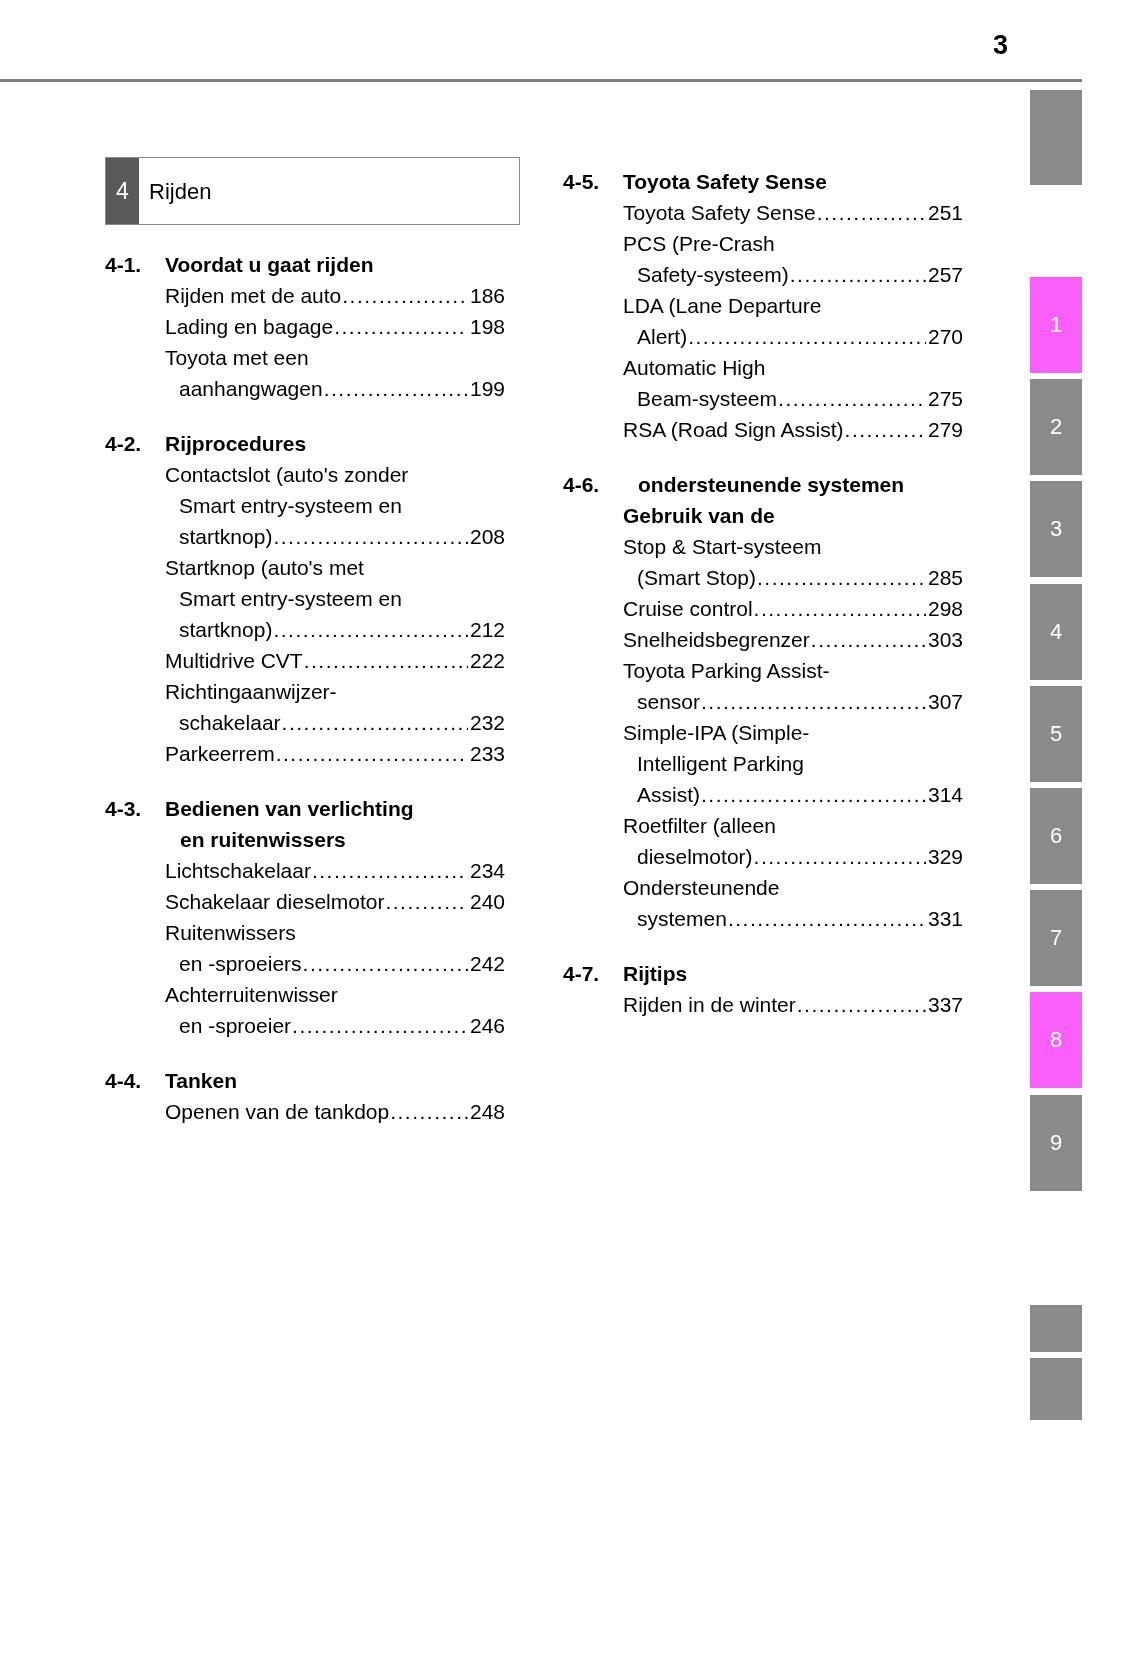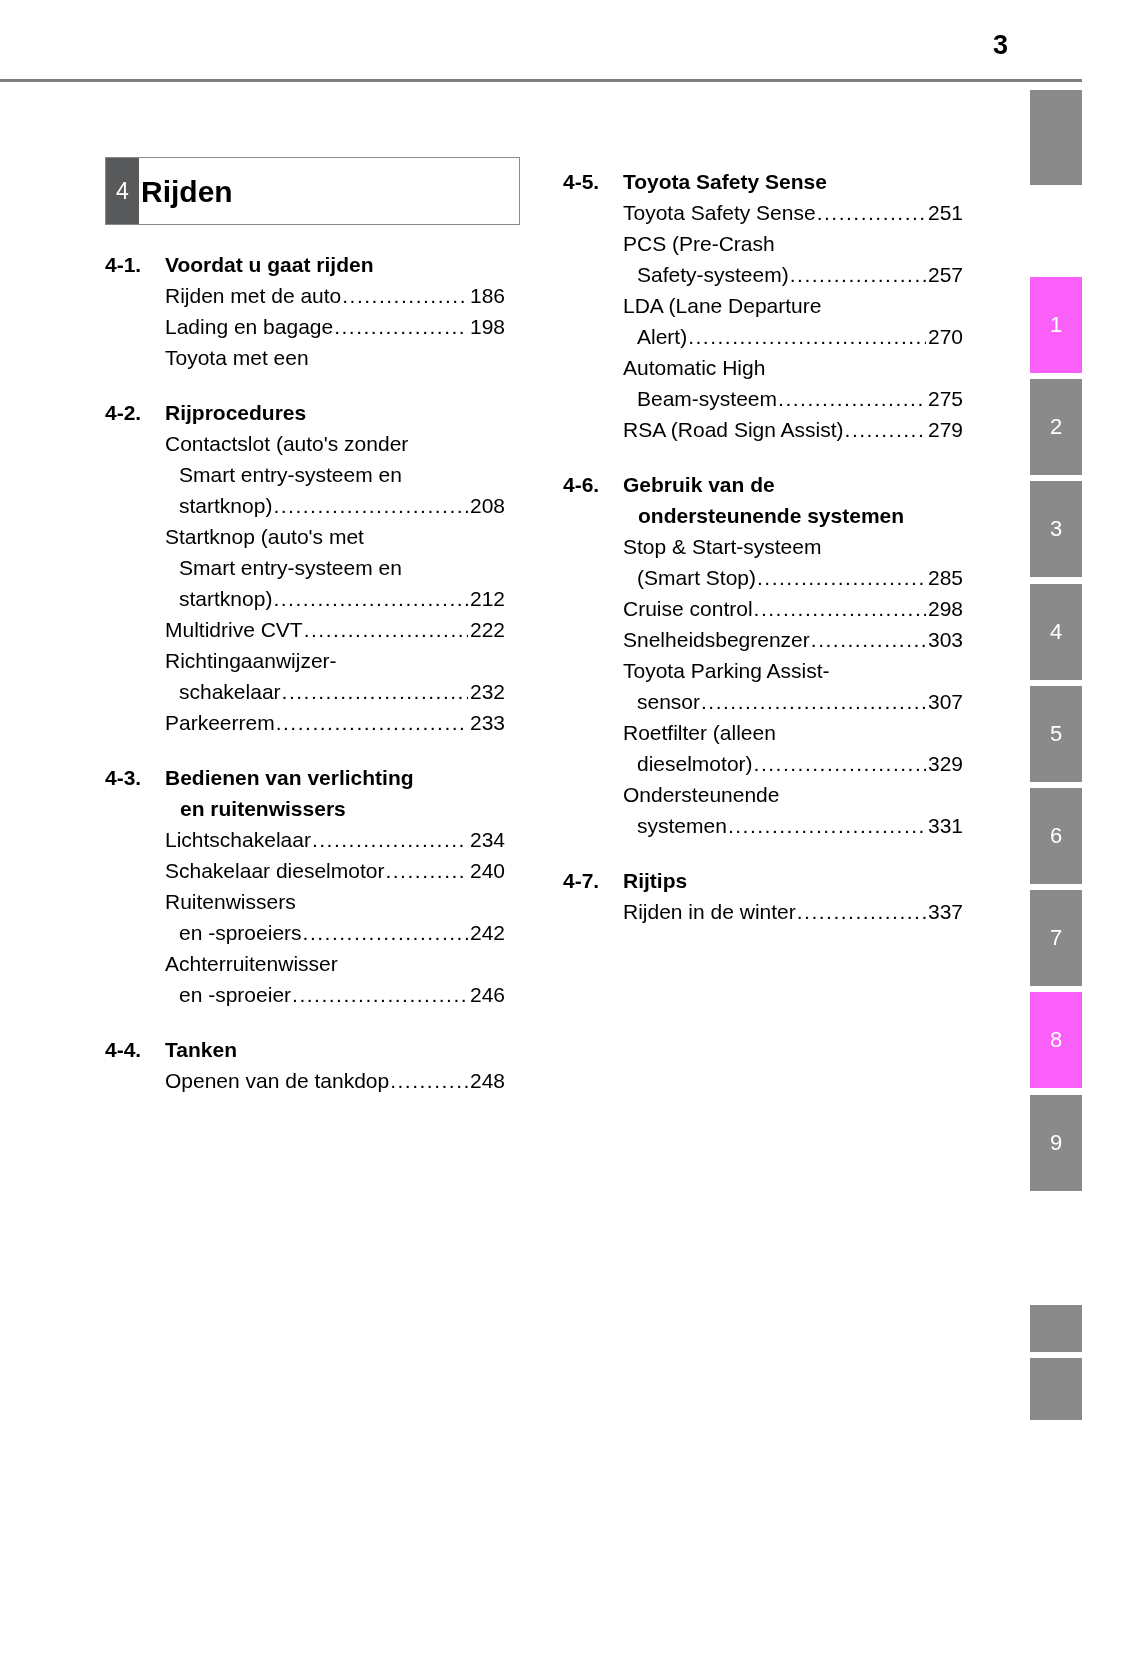--- a/index.html
+++ b/index.html
@@ -34,23 +34,23 @@
     margin-bottom: 5px;
     background: #fff;
   }
   .chapter-num {
     width: 33px; background: var(--chapter-box, #58595b);
     color: #fff; font-size: 23px;
     display: flex; align-items: center; justify-content: center;
     flex: 0 0 33px;
   }
   .chapter-title {
-    font-size: 30px; font-weight: 700;
+    font-size: 22px; font-weight: 400;
     display: flex; align-items: center;
-    padding-left: 2px;
+    padding-left: 10px;
   }
 
   .section { margin-top: 24px; }
   .section-head { font-weight: 700; position: relative; padding-left: 60px; }
   .sec-num { position: absolute; left: 0; top: 0; }
   .title-line.cont { padding-left: 15px; }
 
   .entry { padding-left: 60px; }
   .entry-line.cont { padding-left: 14px; align-items: center; }
   .entry-last { display: flex; align-items: baseline; }
@@ -99,20 +99,25 @@
         </div>
         <div class="entry">
           <div class="entry-line entry-last">
             <span class="entry-label">Lading en bagage</span>
             <span class="leader"></span>
             <span class="page-ref">198</span>
           </div>
         </div>
         <div class="entry">
           <div class="entry-line">Toyota met een</div>
+          <div class="entry-line entry-last cont">
+            <span class="entry-label">aanhangwagen</span>
+            <span class="leader"></span>
+            <span class="page-ref">199</span>
+          </div>
         </div>
       </div>
       <div class="section">
         <div class="section-head">
           <span class="sec-num">4-2.</span>
           <div class="title-line">Rijprocedures</div>
         </div>
         <div class="entry">
           <div class="entry-line">Contactslot (auto's zonder</div>
           <div class="entry-line cont">Smart entry-systeem en</div>
@@ -249,22 +254,22 @@
           <div class="entry-line entry-last">
             <span class="entry-label">RSA (Road Sign Assist)</span>
             <span class="leader"></span>
             <span class="page-ref">279</span>
           </div>
         </div>
       </div>
       <div class="section">
         <div class="section-head">
           <span class="sec-num">4-6.</span>
+          <div class="title-line cont">ondersteunende systemen</div>
           <div class="title-line">Gebruik van de</div>
-          <div class="title-line cont">ondersteunende systemen</div>
         </div>
         <div class="entry">
           <div class="entry-line">Stop &amp; Start-systeem</div>
           <div class="entry-line entry-last cont">
             <span class="entry-label">(Smart Stop)</span>
             <span class="leader"></span>
             <span class="page-ref">285</span>
           </div>
         </div>
         <div class="entry">
@@ -280,20 +285,29 @@
             <span class="leader"></span>
             <span class="page-ref">303</span>
           </div>
         </div>
         <div class="entry">
           <div class="entry-line">Toyota Parking Assist-</div>
           <div class="entry-line entry-last cont">
             <span class="entry-label">sensor</span>
             <span class="leader"></span>
             <span class="page-ref">307</span>
+          </div>
+        </div>
+        <div class="entry">
+          <div class="entry-line">Simple-IPA (Simple-</div>
+          <div class="entry-line cont">Intelligent Parking</div>
+          <div class="entry-line entry-last cont">
+            <span class="entry-label">Assist)</span>
+            <span class="leader"></span>
+            <span class="page-ref">314</span>
           </div>
         </div>
         <div class="entry">
           <div class="entry-line">Roetfilter (alleen</div>
           <div class="entry-line entry-last cont">
             <span class="entry-label">dieselmotor)</span>
             <span class="leader"></span>
             <span class="page-ref">329</span>
           </div>
         </div>

